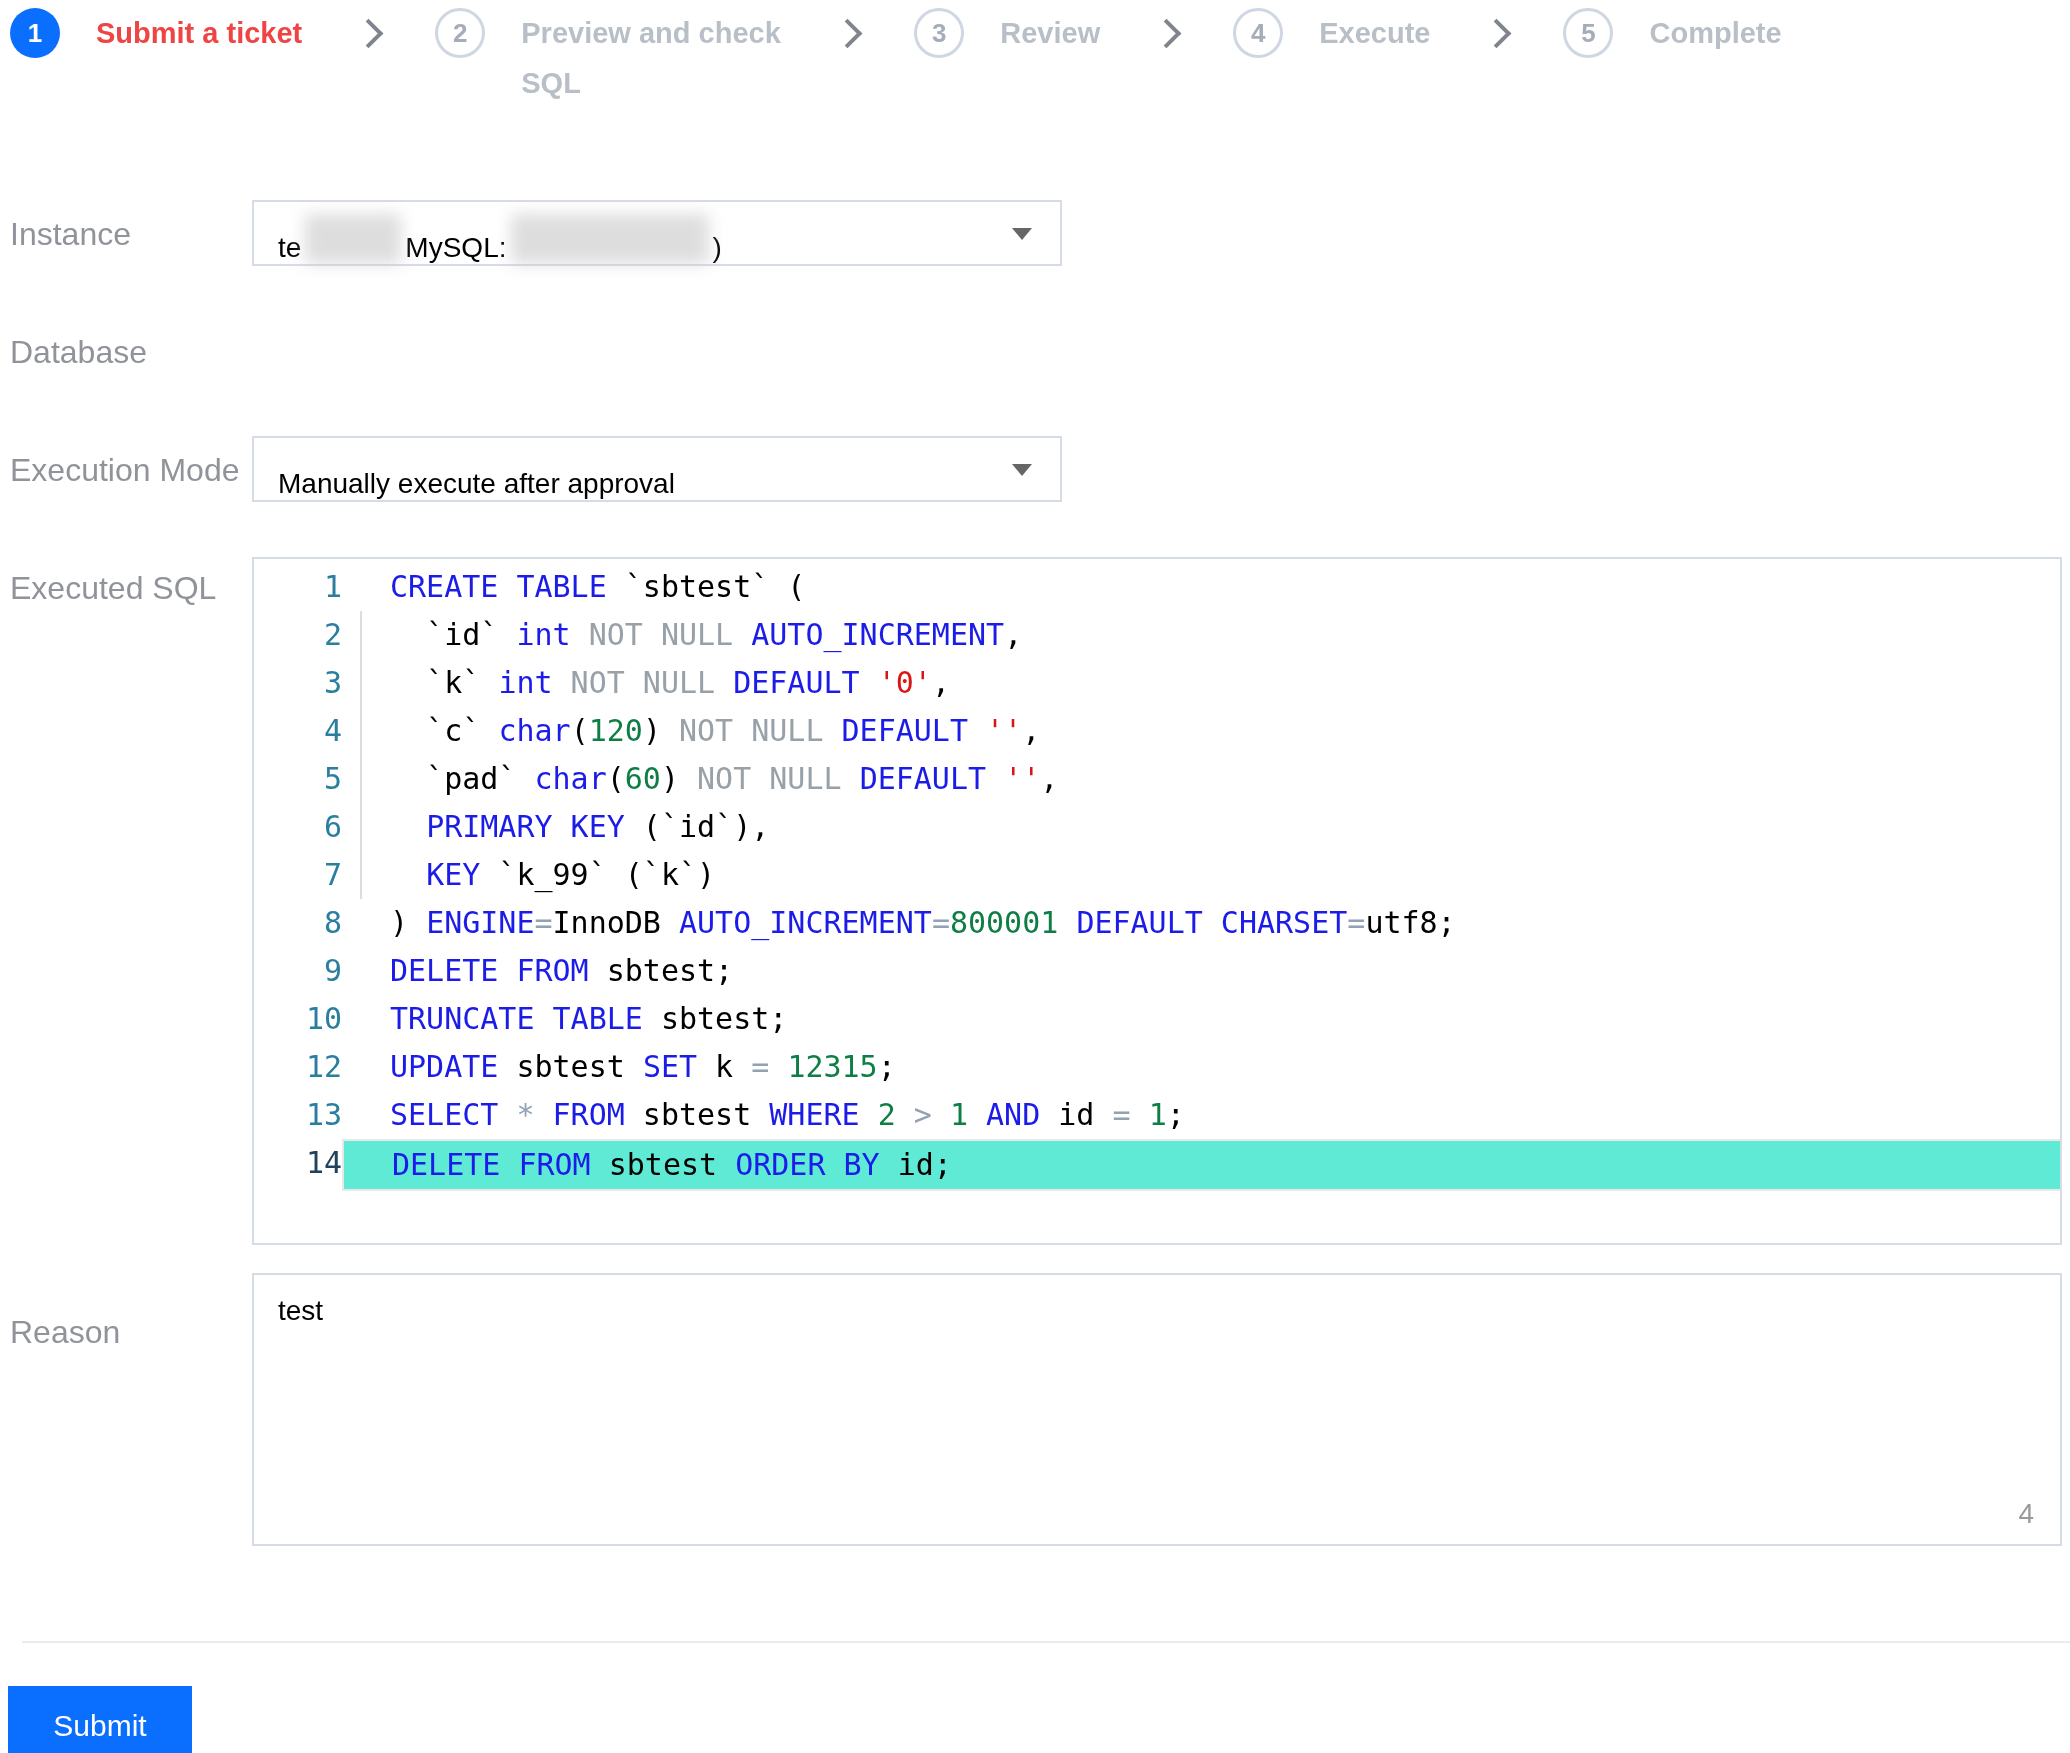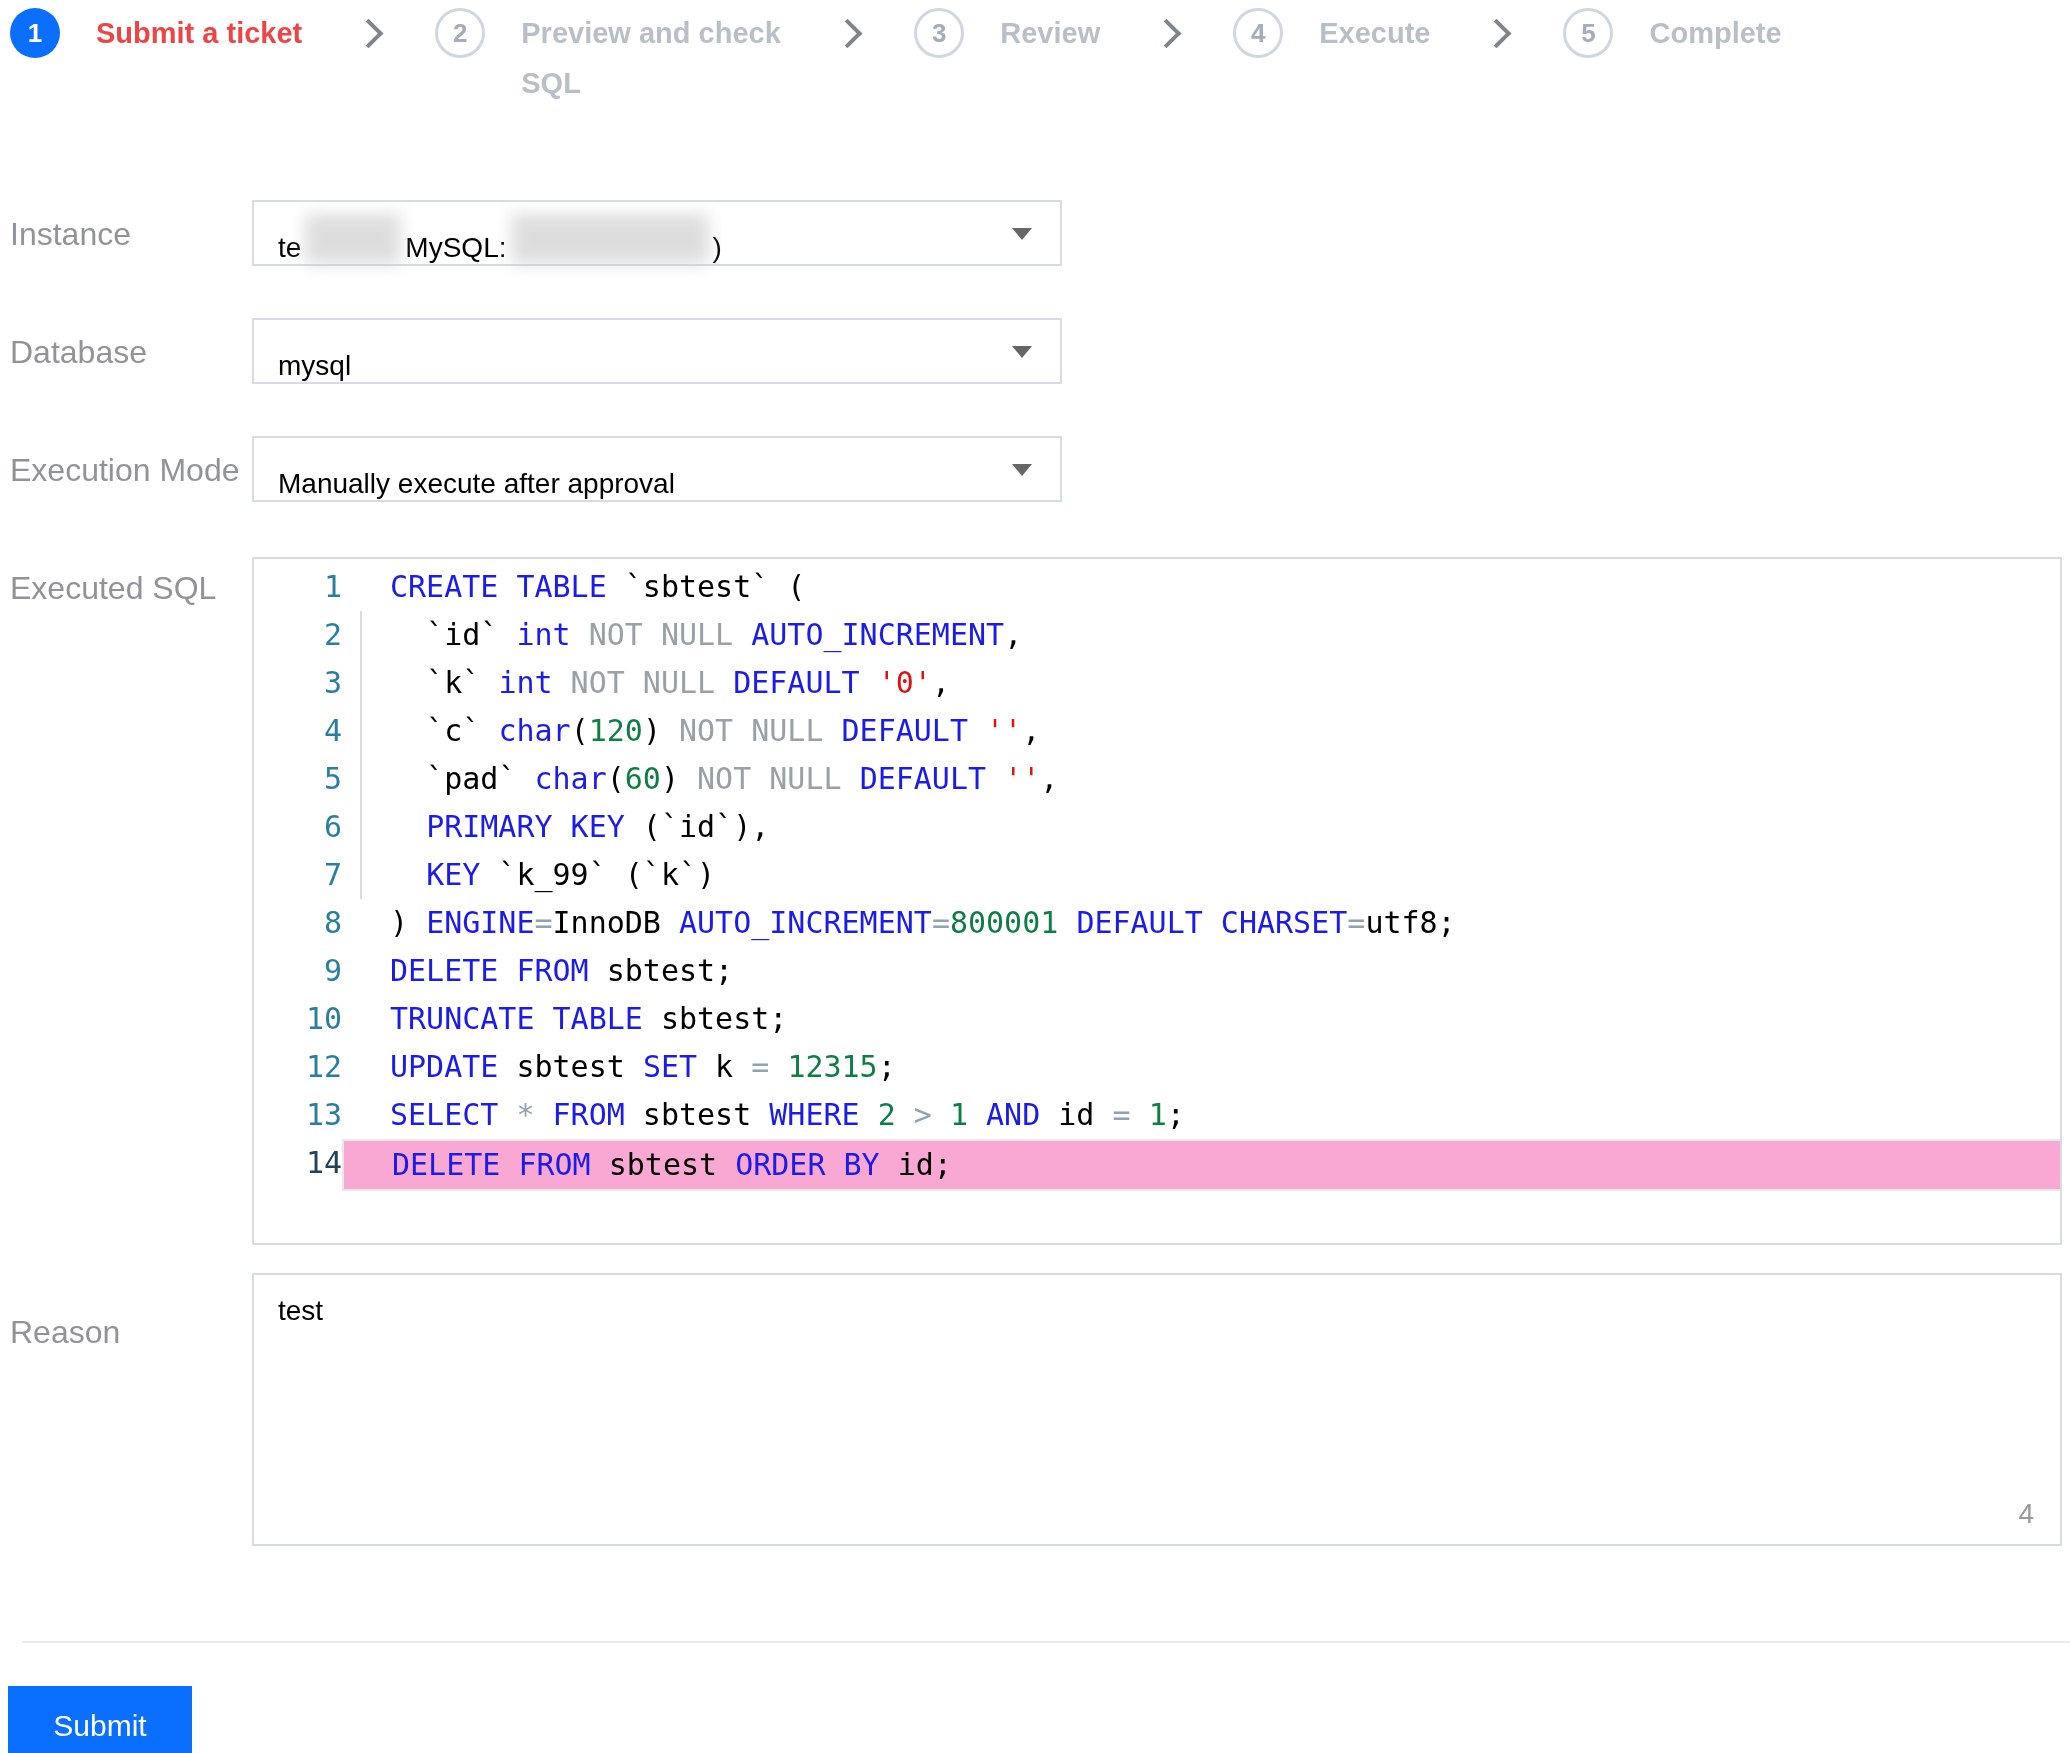--- a/index.html
+++ b/index.html
@@ -35,21 +35,21 @@
 
   
   .editor{position:absolute;left:252px;top:557px;width:1810px;height:688px;box-sizing:border-box;
           border:2px solid #d6dce5;background:#fff;overflow:hidden;
           font-family:"DejaVu Sans Mono",monospace;font-size:30px;line-height:48px;}
   .cm-lines{position:relative;padding-top:4px;}
   .indent-guide{position:absolute;left:106px;top:52px;width:2px;height:288px;background:#dcdcdc;}
   .cm-line{display:flex;}
   .cm-gutter{flex:none;width:88px;text-align:right;color:#2a7f9e;}
   .cm-codewrap{flex:1;padding-left:48px;white-space:pre;box-sizing:border-box;}
-  .cm-line--active .cm-codewrap{background:#f9a8d4;border-top:2px solid #e8e8e8;
+  .cm-line--active .cm-codewrap{background:#5eead4;border-top:2px solid #e8e8e8;
                                 border-bottom:2px solid #e8e8e8;border-left:2px solid #e8e8e8;}
   .cm-line--active .cm-gutter{color:#22425c;}
   .tk-kw{color:#1c1ce8;}
   .tk-p{color:#000;}
   .tk-gray{color:#98a0a8;}
   .tk-num{color:#0e7e45;}
   .tk-str{color:#dd1414;}
   .tk-op{color:#93a1b5;}
 
   
@@ -101,24 +101,20 @@
   <div class="select" style="top:200px;">
     <span>te</span>
     <span class="redact redact--a"></span>
     <span>MySQL:</span>
     <span class="redact redact--b"></span>
     <span>)</span>
     <span class="caret"></span>
   </div>
 
   <div class="field-label" style="top:334px;">Database</div>
-  <div class="select" style="top:318px;">
-    <span>mysql</span>
-    <span class="caret"></span>
-  </div>
 
   <div class="field-label" style="top:452px;">Execution Mode</div>
   <div class="select" style="top:436px;">
     <span>Manually execute after approval</span>
     <span class="caret"></span>
   </div>
 
   <div class="field-label" style="top:570px;">Executed SQL</div>
   <div class="editor">
     <div class="cm-lines">

